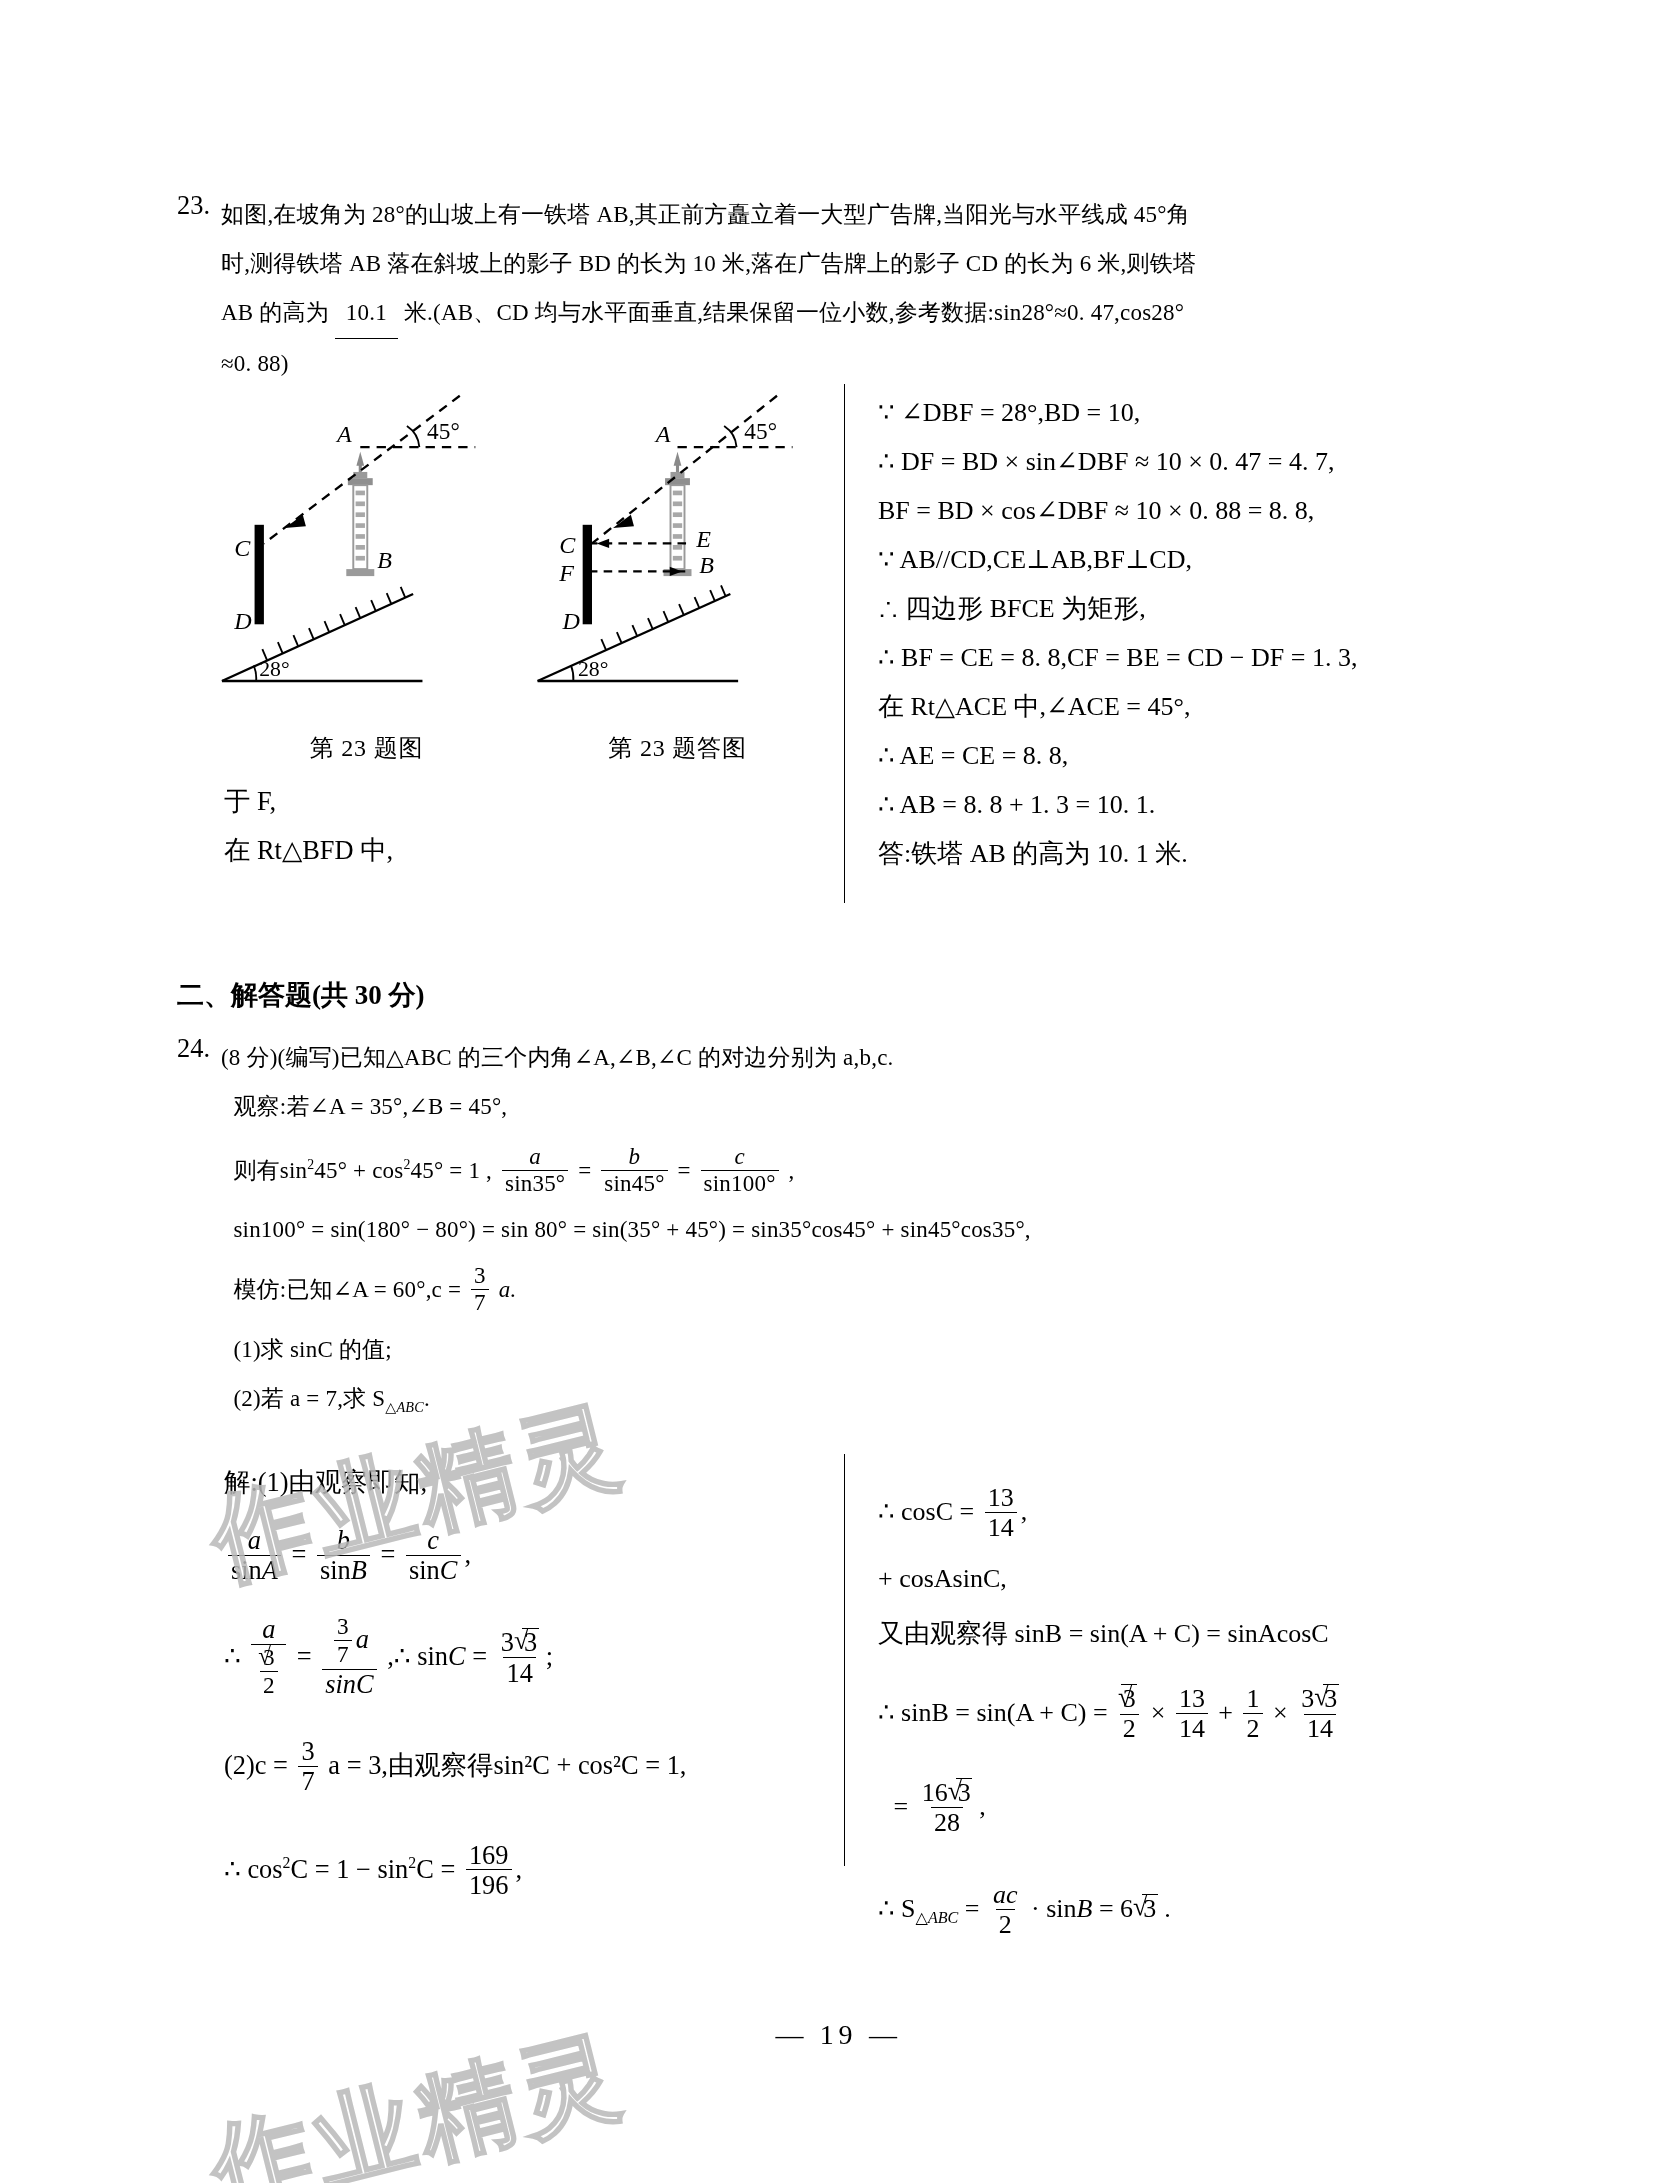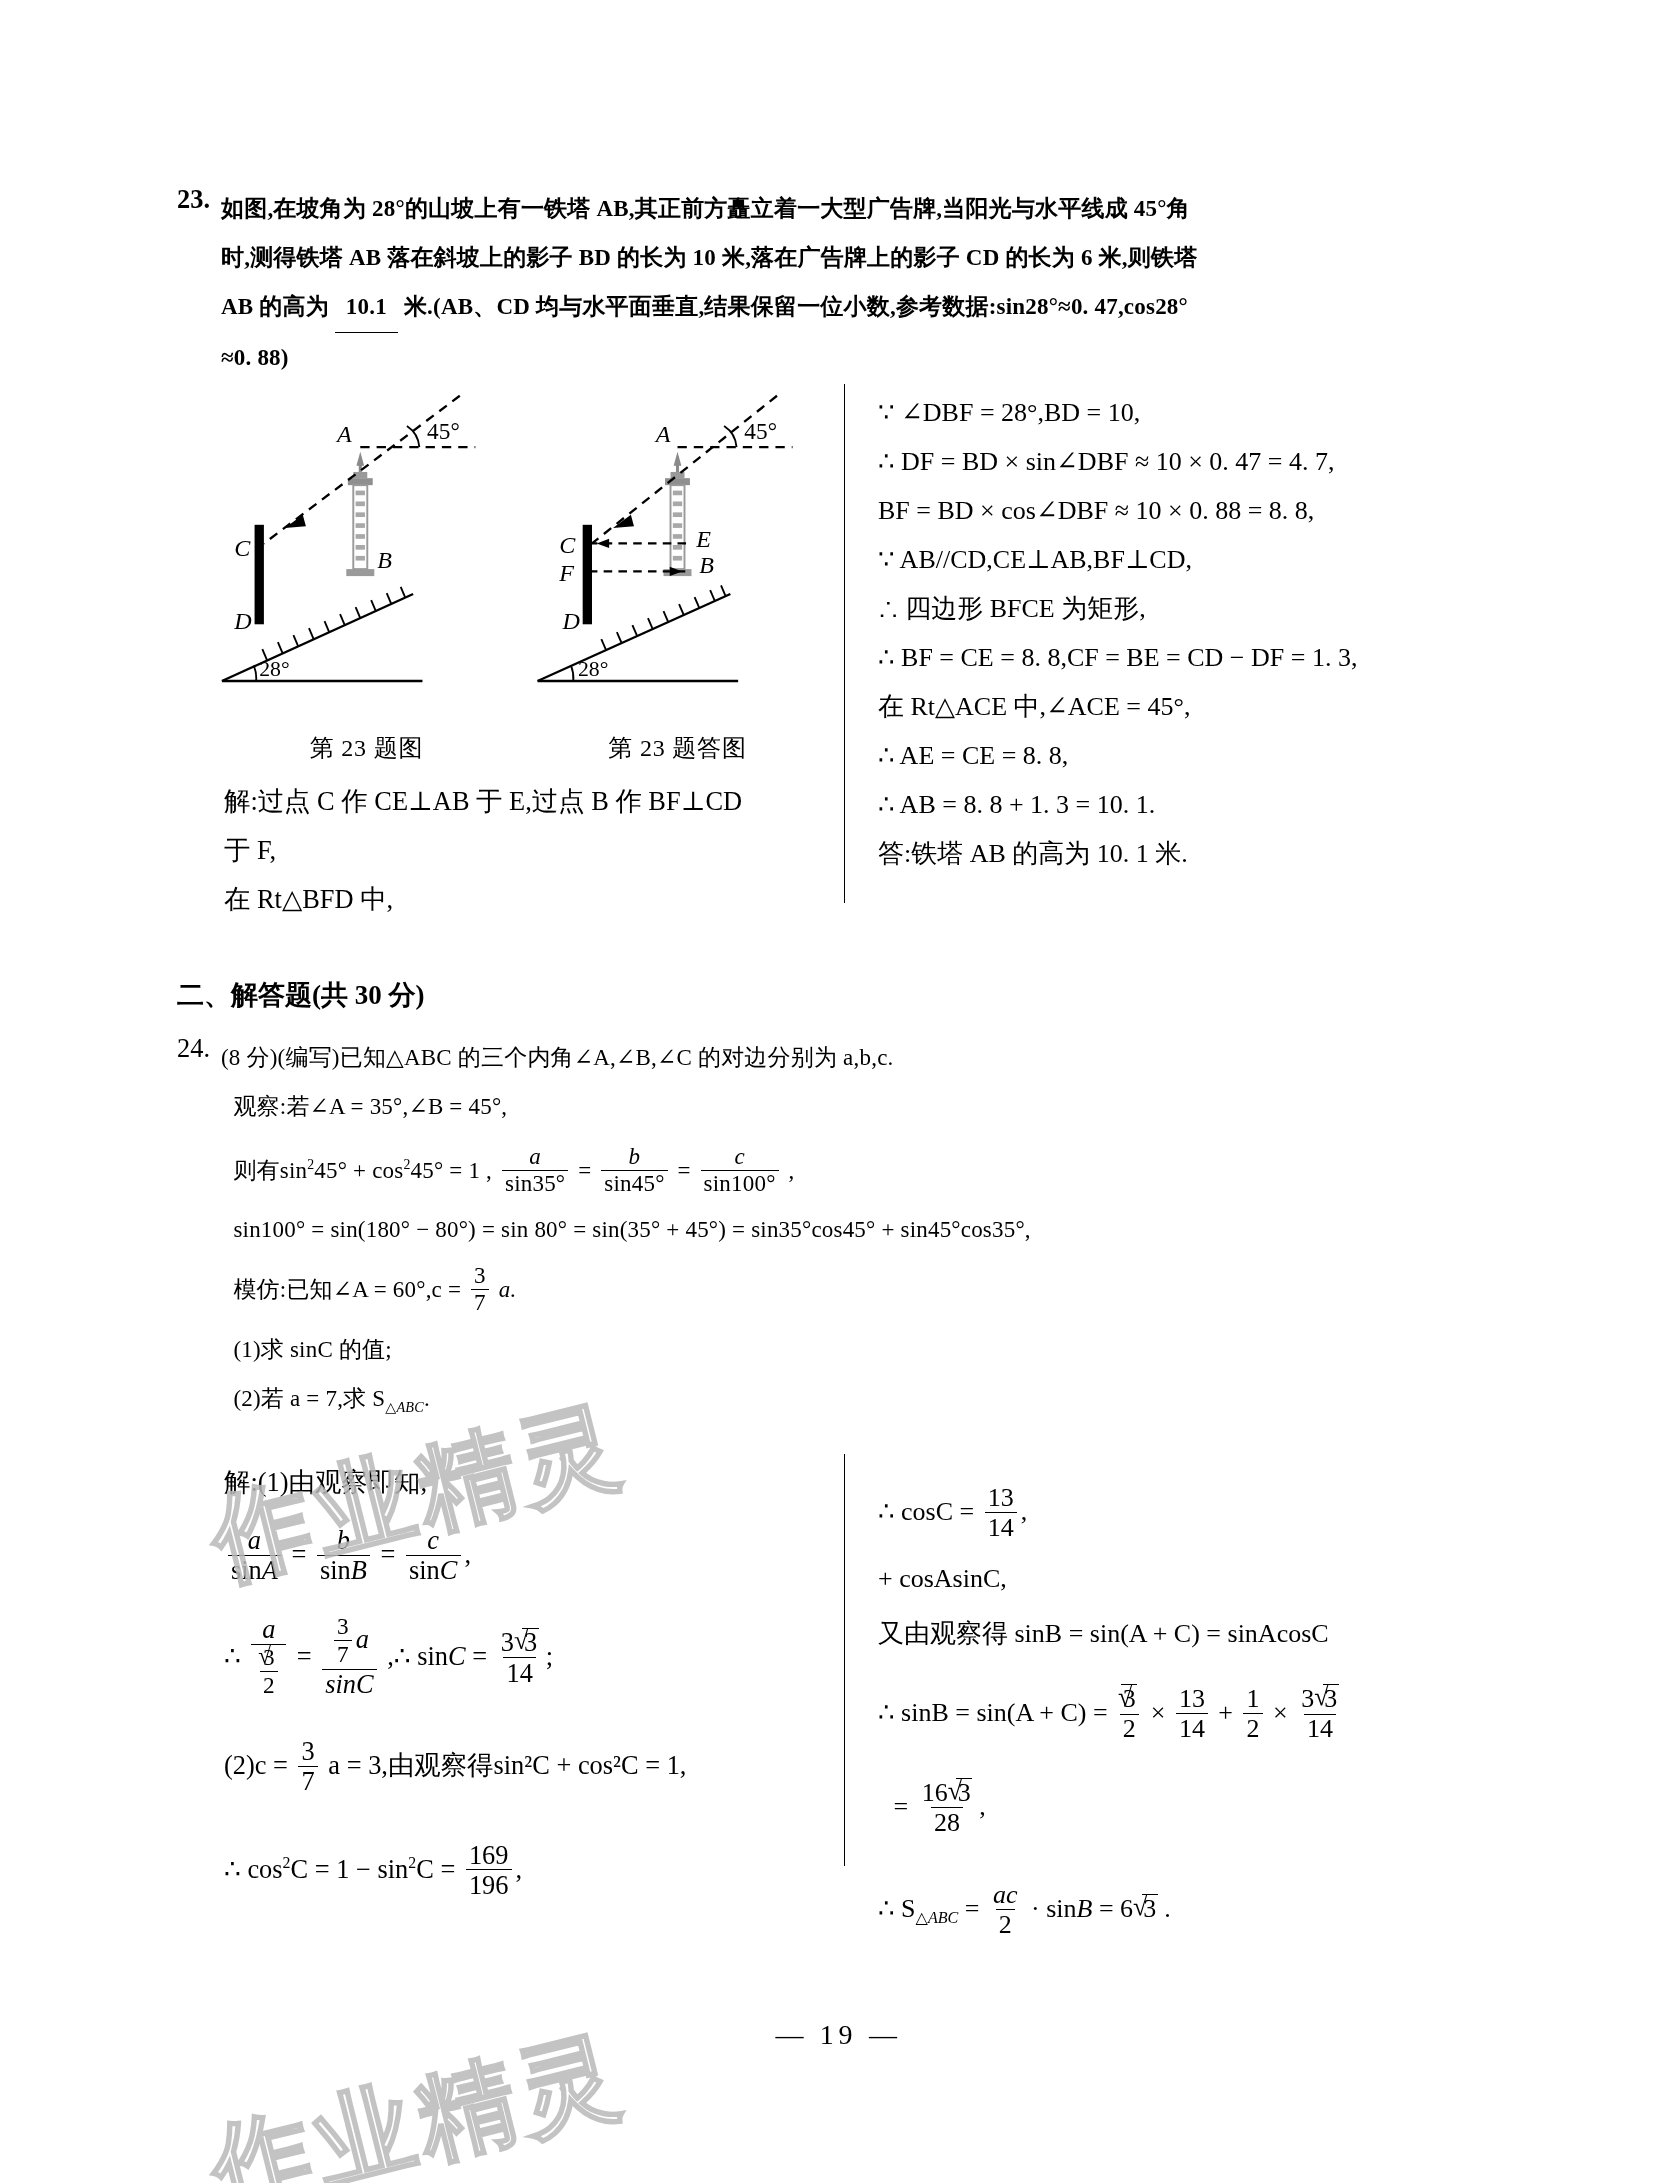--- a/index.html
+++ b/index.html
@@ -20,21 +20,21 @@
         vertical-align:middle;line-height:1.06;margin:0 3.9px;position:relative;top:-1.6px;}
   .frac .num{padding:0 3.1px 0.8px 3.1px;}
   .frac .den{padding:0.8px 3.1px 0 3.1px;border-top:1.6px solid #000;}
 
   
   .rad{display:inline-block;position:relative;padding-left:8.5px;}
   .rad::before{content:"√";position:absolute;left:0;top:-0.06em;font-size:1.0em;}
   .rad>span{border-top:1.6px solid #000;padding:0 1.6px;display:inline-block;line-height:1.05;}
 
   
-  #q23{position:absolute;left:177px;top:184px;width:1335px;font-weight:bold;}
+  #q23{position:absolute;left:177px;top:190px;width:1335px;}
   .qline{font-size:23px;line-height:49px;letter-spacing:0.2px;}
   .qnum{position:absolute;left:0;top:0;font-size:26.4px;}
   .qbody{margin-left:44px;}
   .blank{display:inline-block;border-bottom:1.9px solid #000;padding:0 11px 0.8px 11px;
          text-align:center;}
   .vrule{position:absolute;width:0;border-left:1.6px solid #000;}
 
   
   .figwrap{position:relative;}
   .figcap{text-align:center;font-size:24px;margin-top:1.6px;letter-spacing:0.8px;}
@@ -200,21 +200,20 @@
       <text x="228" y="238" font-size="31" font-style="italic" font-family="Liberation Serif, serif">B</text>
       <text x="48" y="212" font-size="31" font-style="italic" font-family="Liberation Serif, serif">C</text>
       <text x="48" y="248" font-size="31" font-style="italic" font-family="Liberation Serif, serif">F</text>
       <text x="224" y="204" font-size="31" font-style="italic" font-family="Liberation Serif, serif">E</text>
       <text x="52" y="310" font-size="31" font-style="italic" font-family="Liberation Serif, serif">D</text>
     </svg>
     <div class="figcap">第 23 题答图</div>
   </div>
 
   <div style="position:absolute;left:224px;top:777px;width:606px;">
-    <div class="sol">解:过点 C 作 CE⊥AB 于 E,过点 B 作 BF⊥CD</div>
     <div class="sol">于 F,</div>
     <div class="sol">在 Rt△BFD 中,</div>
   </div>
 
   <div style="position:absolute;left:878px;top:388px;width:645px;">
     <div class="solR">∵ ∠DBF = 28°,BD = 10,</div>
     <div class="solR">∴ DF = BD × sin∠DBF ≈ 10 × 0. 47 = 4. 7,</div>
     <div class="solR">BF = BD × cos∠DBF ≈ 10 × 0. 88 = 8. 8,</div>
     <div class="solR">∵ AB//CD,CE⊥AB,BF⊥CD,</div>
     <div class="solR">∴ 四边形 BFCE 为矩形,</div>

